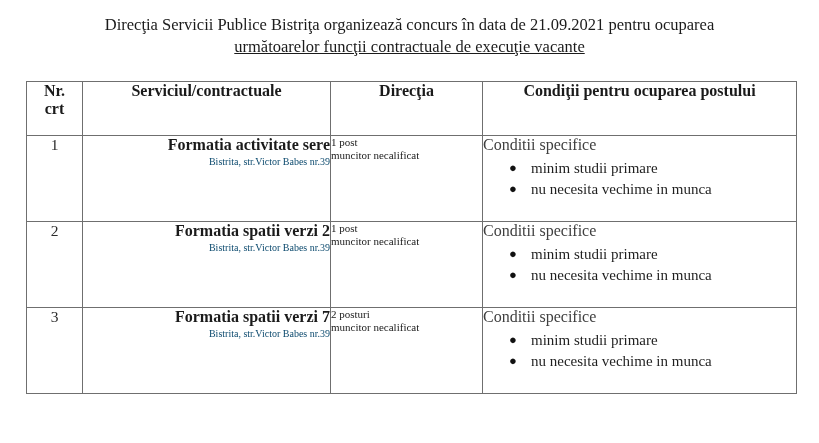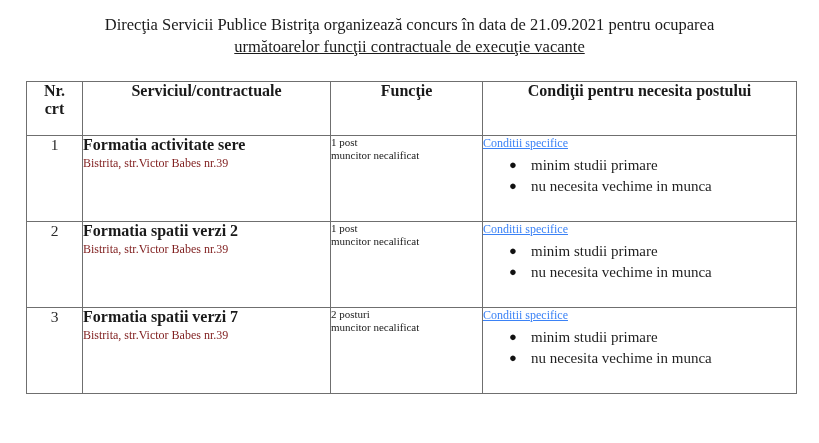--- a/index.html
+++ b/index.html
@@ -60,52 +60,51 @@
 
   tbody tr { height: 86px; }
 
   td.cell-nr {
     text-align: center;
     vertical-align: middle;
     font-size: 15.5px;
     color: #2b2b2b;
   }
   td.cell-serv {
-    text-align: left;
+    text-align: right;
     padding: 14px 6px 10px 6px;
   }
   .serv-title {
     font-weight: bold;
     font-size: 16px;
     display: block;
     margin-bottom: 2px;
   }
   .serv-addr {
-    font-size: 12px;
+    font-size: 10px;
     display: block;
-    color: #7f1d1d;
+    color: #0c4a6e;
   }
   td.cell-func {
     padding: 14px 8px 10px 10px;
     font-size: 11px;
     line-height: 1.25;
   }
   .func-count { display: block; }
   .func-name  { display: block; font-family: Liberation Serif, serif; }
 
   td.cell-cond {
     padding: 10px 8px 8px 10px;
     font-size: 15px;
   }
   .cond-title {
-    text-decoration: underline;
-    font-size: 12px;
+    font-size: 16px;
     display: block;
     margin-bottom: 4px;
-    color: #3b82f6;
+    color: #404040;
   }
   ul.cond-list {
     list-style: none;
     margin: 0;
     padding: 0 0 0 26px;
   }
   ul.cond-list li {
     position: relative;
     font-size: 15px;
     line-height: 1.45;
@@ -138,22 +137,22 @@
       <col class="col-func">
       <col class="col-cond">
     </colgroup>
     <thead>
       <tr>
         <th>
           <span>Nr.</span><br>
           <span>crt</span>
         </th>
         <th>Serviciul/contractuale</th>
-        <th>Funcţie</th>
-        <th>Condiţii pentru necesita postului</th>
+        <th>Direcţia</th>
+        <th>Condiţii pentru ocuparea postului</th>
       </tr>
     </thead>
     <tbody>
 
       <tr>
         <td class="cell-nr">1</td>
         <td class="cell-serv">
           <span class="serv-title">Formatia activitate sere</span>
           <span class="serv-addr">Bistrita, str.Victor Babes nr.39</span>
         </td>

